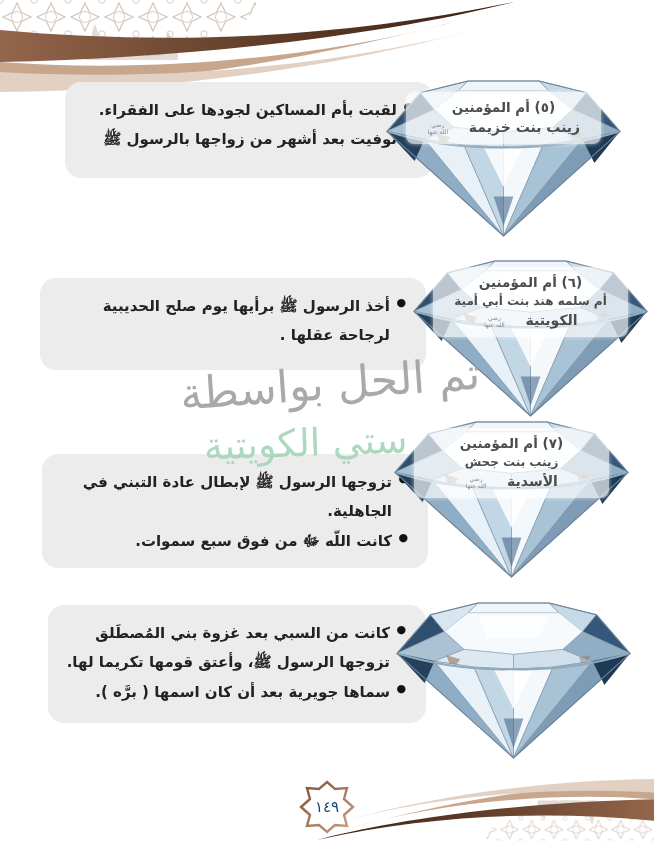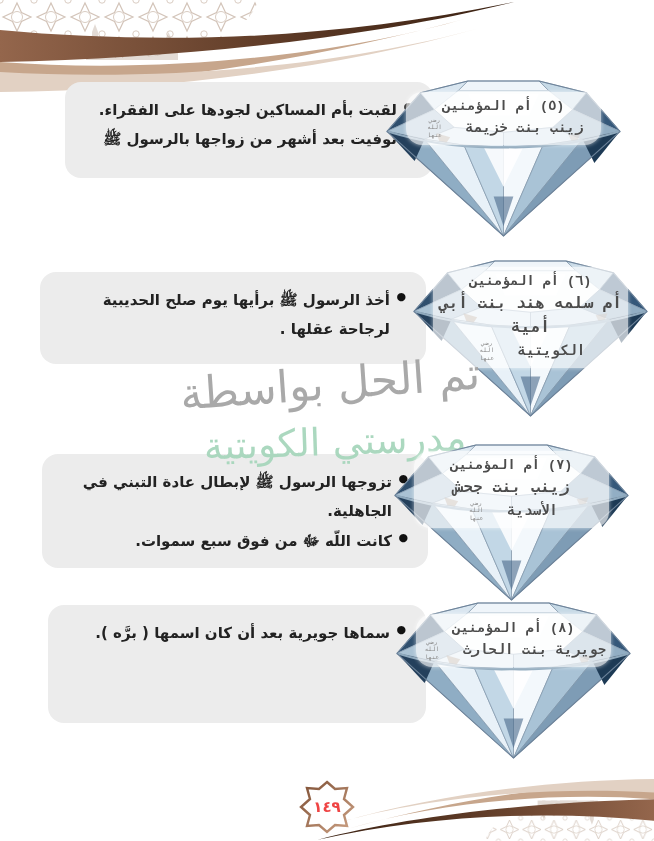--- a/index.html
+++ b/index.html
@@ -16,49 +16,48 @@
     position:absolute;background:#ececec;border-radius:16px;z-index:1;
     padding:14px 20px 12px 16px;direction:rtl;text-align:right;
     color:#222;font-weight:bold;font-size:15px;line-height:1.95;
   }
   .bullet{position:relative;padding-right:16px;}
   .bullet::before{content:"●";position:absolute;right:0;top:0;font-size:11px;color:#111;}
   .gem-wrap{position:absolute;width:237px;height:166px;z-index:3;}
   .gem-wrap svg{position:absolute;inset:0;width:100%;height:100%;}
   .gem-label{
     position:absolute;left:9%;right:9%;top:17px;z-index:4;
-    background:rgba(255,255,255,0.68);border-radius:16px;
+    background:rgba(255,255,255,0.68);border-radius:8px;
     padding:5px 4px 6px;direction:rtl;text-align:center;
     color:#4c4c4c;font-weight:bold;
     box-shadow:0 0 4px rgba(255,255,255,0.6);
-    font-family:Liberation Mono, monospace;
   }
   .label-line1{font-size:13.5px;line-height:1.5;}
-  .label-mid{font-size:16px;line-height:1.5;}
+  .label-mid{font-size:12px;line-height:1.5;}
   .label-name{font-size:14px;line-height:1.5;display:flex;align-items:center;justify-content:center;gap:20px;}
   .stamp{
     display:inline-block;width:22px;font-size:6px;line-height:1.2;
     color:#8a8a8a;font-weight:normal;text-align:center;white-space:normal;
   }
   
   .wm1{
     position:absolute;left:150px;top:358px;width:360px;z-index:5;
     font-size:44px;color:#a2a2a2;direction:rtl;text-align:center;
     transform:rotate(-4deg);letter-spacing:1px;opacity:.92;pointer-events:none;
   }
   .wm2{
     position:absolute;left:150px;top:420px;width:370px;z-index:2;
     font-size:38px;color:#a7d6bc;direction:rtl;text-align:center;
     transform:rotate(-2deg);letter-spacing:1px;opacity:.95;pointer-events:none;
   }
   
   .page-badge{position:absolute;left:297px;top:780px;width:60px;height:54px;z-index:1;}
   .page-badge .num{
     position:absolute;inset:0;display:flex;align-items:center;justify-content:center;
-    font-size:15px;font-weight:bold;color:#ef4444;direction:rtl;
+    font-size:15px;font-weight:normal;color:#0c4a6e;direction:rtl;
   }
 </style>
 </head>
 <body>
 
 <svg width="0" height="0" style="position:absolute">
   <defs>
     <pattern id="arab" width="34" height="34" patternUnits="userSpaceOnUse">
       <path d="M17,3 L21.5,12.5 L31,17 L21.5,21.5 L17,31 L12.5,21.5 L3,17 L12.5,12.5 Z" fill="none" stroke="#d3c4b9" stroke-width="1.2"></path>
       <circle cx="17" cy="17" r="5.5" fill="none" stroke="#d9ccc2" stroke-width="1"></circle>
@@ -151,70 +150,63 @@
   <div class="gem-label">
     <div class="label-line1">(٥) أم المؤمنين</div>
 
     <div class="label-name">
       <span>زينب بنت خزيمة</span>
       <span class="stamp">رضي الله عنها</span>
     </div>
   </div>
 </div>
 
-<div class="info-box" style="left:40px;top:272px;width:350px;min-height:66px;">
+<div class="info-box" style="left:40px;top:278px;width:350px;min-height:66px;">
   <div class="bullet">أخذ الرسول ﷺ برأيها يوم صلح الحديبية لرجاحة عقلها .</div>
 </div>
 <div class="gem-wrap" style="left:412px;top:255px;">
   <svg aria-hidden="true">
       <use href="#gem"></use>
     </svg>
   <div class="gem-label" style="top:12px;">
     <div class="label-line1">(٦) أم المؤمنين</div>
     <div class="label-mid">أم سلمه هند بنت أبي أمية</div>
     <div class="label-name">
       <span>الكويتية</span>
       <span class="stamp">رضي الله عنها</span>
     </div>
   </div>
 </div>
 
 <div class="info-box" style="left:42px;top:454px;width:350px;min-height:68px;">
   <div class="bullet">تزوجها الرسول ﷺ لإبطال عادة التبني في الجاهلية.</div>
   <div class="bullet">كانت اللّه ﷻ من فوق سبع سموات.</div>
 </div>
-<div class="gem-wrap" style="left:393px;top:439px;">
+<div class="gem-wrap" style="left:393px;top:416px;">
   <svg aria-hidden="true">
       <use href="#gem"></use>
     </svg>
   <div class="gem-label" style="top:12px;">
     <div class="label-line1">(٧) أم المؤمنين</div>
     <div class="label-mid">زينب بنت جحش</div>
     <div class="label-name">
       <span>الأسدية</span>
       <span class="stamp">رضي الله عنها</span>
     </div>
   </div>
 </div>
 
 <div class="info-box" style="left:48px;top:605px;width:342px;min-height:92px;">
+  <div class="bullet">كانت من السبي بعد غزوة بني المُصطَلق تزوجها الرسول ﷺ، وأعتق قومها تكريما لها.</div>
   <div class="bullet">سماها جويرية بعد أن كان اسمها ( برَّه ).</div>
 </div>
 <div class="gem-wrap" style="left:395px;top:597px;">
   <svg aria-hidden="true">
       <use href="#gem"></use>
     </svg>
-  <div class="gem-label">
-    <div class="label-line1">(٨) أم المؤمنين</div>
-
-    <div class="label-name">
-      <span>جويرية بنت الحارث</span>
-      <span class="stamp">رضي الله عنها</span>
-    </div>
-  </div>
 </div>
 
 <div class="page-badge">
   <svg viewBox="0 0 60 54" aria-hidden="true">
     <polygon points="30,2 38,9 50,8 47,19 56,27 47,35 50,46 38,45 30,52 22,45 10,46 13,35 4,27 13,19 10,8 22,9" fill="#ffffff" stroke="url(#stargrad)" stroke-width="2.4"></polygon>
   </svg>
   <div class="num">١٤٩</div>
 </div>
 
 </body></html>

